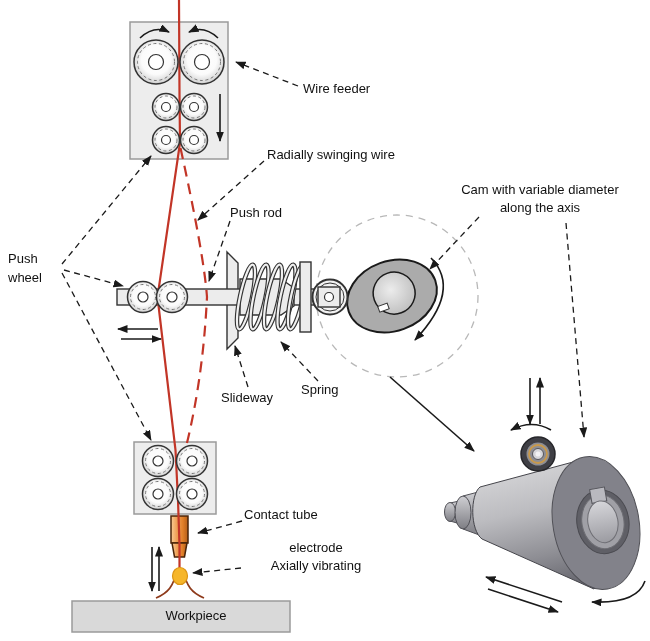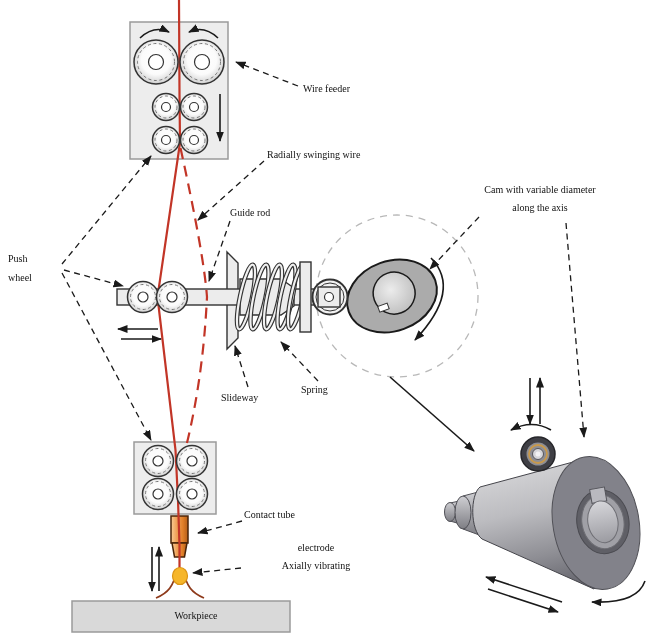--- a/index.html
+++ b/index.html
@@ -1,19 +1,19 @@
 <!DOCTYPE html>
 <html style="--wire-red: #c23527; --weld-pool-red: #8e3a1b; --electrode-droplet: #f6b62a; --droplet-stroke: #dc9515; --box-fill: #ededed; --box-stroke: #9a9a9a; --metal-fill: #ececec; --metal-stroke: #333333; --cam-fill: #ababab; --leader-stroke: #1a1a1a; --orbit-dash: #b8b8b8; --workpiece-fill: #d9d9d9; --text: #111111;"><head>
 <meta charset="utf-8">
 <style>
   html,body{margin:0;padding:0;background:#fff;}
   #canvas{position:relative;width:650px;height:641px;background:#fff;overflow:hidden;
           font-family:"Liberation Sans",sans-serif;}
   #scene{position:absolute;left:0;top:0;}
-  .label{position:absolute;font-size:10px;line-height:18px;color:var(--text,#111);white-space:nowrap;font-family:Liberation Serif, serif;}
+  .label{position:absolute;font-size:13px;line-height:18px;color:var(--text,#111);white-space:nowrap;}
   .label .ln{display:block;}
   .center{text-align:center;white-space:normal;}
   
   .box{fill:var(--box-fill);stroke:var(--box-stroke);stroke-width:1.5;}
   .metal{fill:var(--metal-fill);stroke:var(--metal-stroke);stroke-width:1.4;}
   .wheel-face{fill:url(#rollerGrad);stroke:var(--metal-stroke);stroke-width:1.5;}
   .knurl{fill:none;stroke:#777;stroke-width:1;stroke-dasharray:3,2.6;}
   .hole{fill:#fff;stroke:var(--metal-stroke);stroke-width:1.2;}
   .wire{fill:none;stroke:var(--wire-red);stroke-width:2.2;}
   .wire-dash{fill:none;stroke:var(--wire-red);stroke-width:2.2;stroke-dasharray:11,7;}
@@ -239,21 +239,21 @@
   <line class="leader" x1="248" y1="387" x2="235" y2="346"></line>
   <line class="leader" x1="318" y1="381" x2="281" y2="342"></line>
   <line class="leader" x1="242" y1="521" x2="198" y2="533"></line>
   <line class="leader" x1="241" y1="568" x2="193" y2="573"></line>
   <line class="leader" x1="479" y1="217" x2="430" y2="269"></line>
   <line class="leader" x1="566" y1="223" x2="584" y2="437"></line>
 </svg>
 
 <div class="label" style="left:303px;top:80px">Wire feeder</div>
 <div class="label" style="left:267px;top:146px">Radially swinging wire</div>
-<div class="label" style="left:230px;top:204px">Guide rod</div>
+<div class="label" style="left:230px;top:204px">Push rod</div>
 <div class="label center" style="left:440px;top:181px;width:200px">
   <span class="ln">Cam with variable diameter</span>
   <span class="ln">along the axis</span>
 </div>
 <div class="label" style="left:8px;top:249px;line-height:19px">
   <span class="ln">Push</span>
   <span class="ln">wheel</span>
 </div>
 <div class="label" style="left:221px;top:389px">Slideway</div>
 <div class="label" style="left:301px;top:381px">Spring</div>

